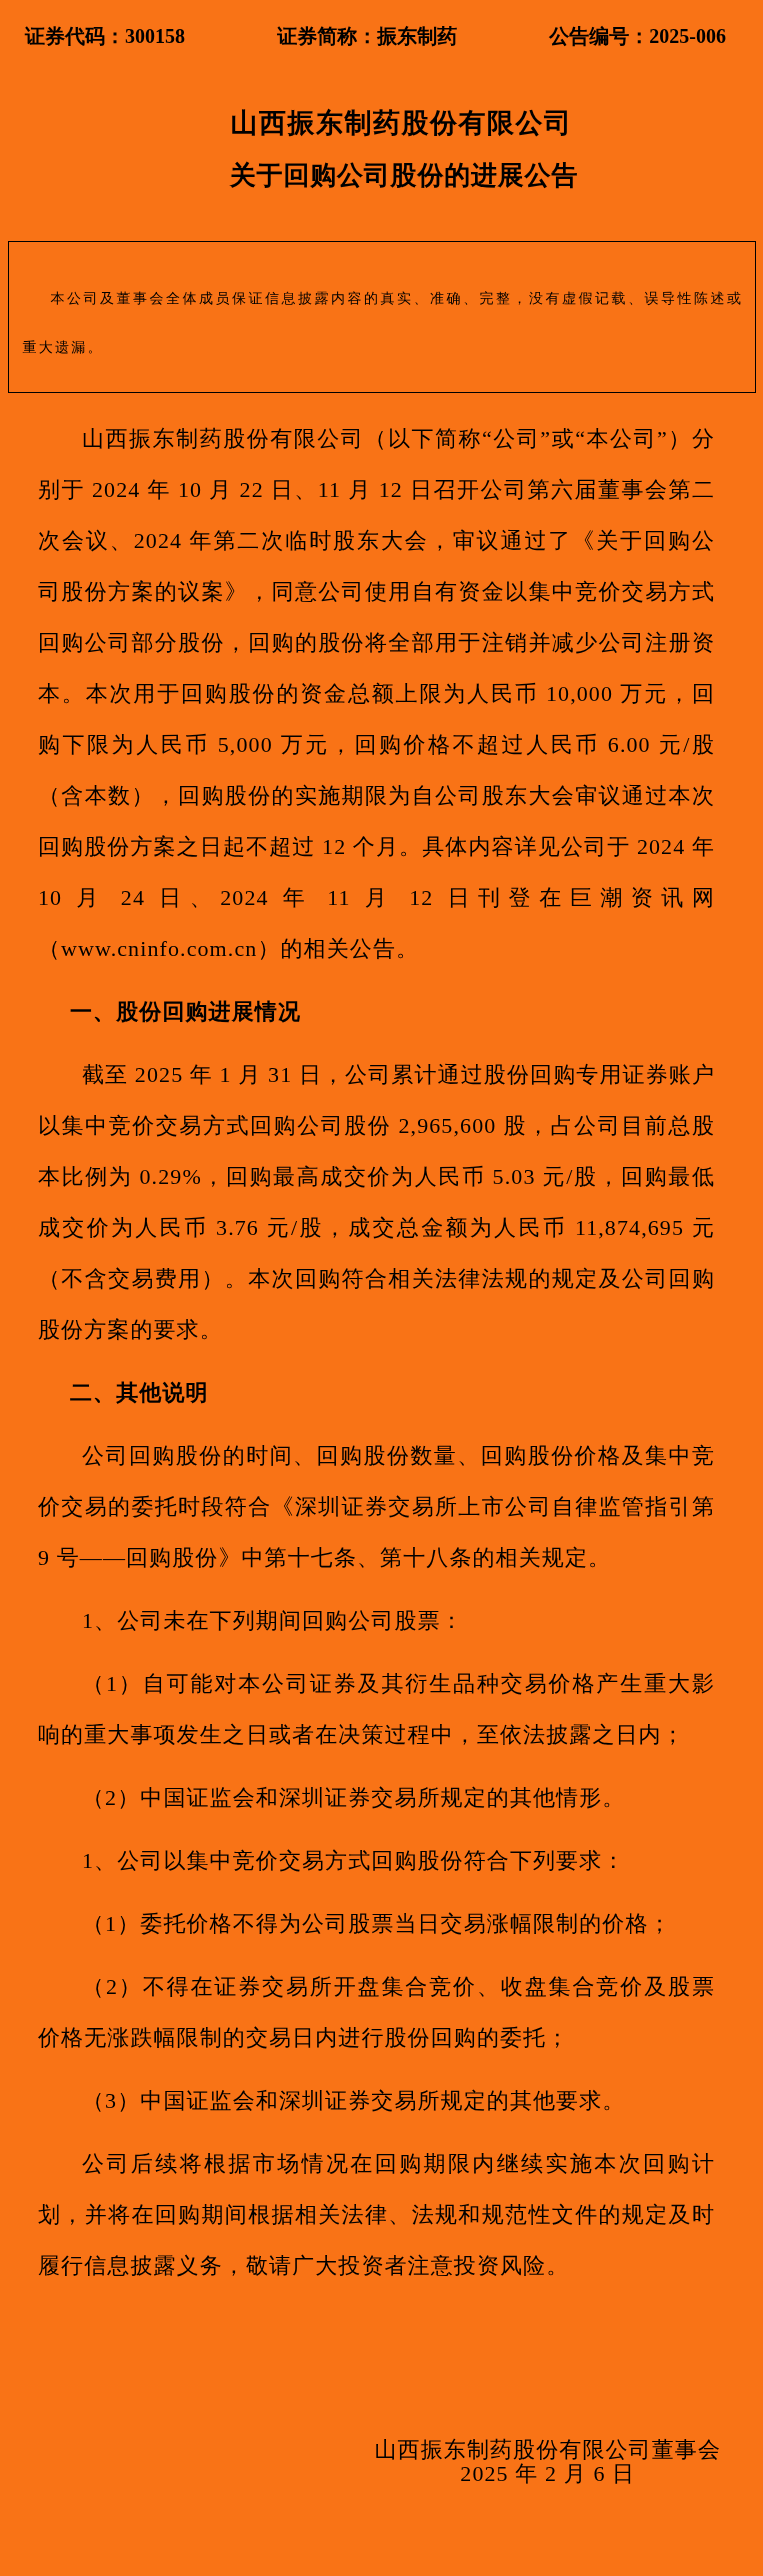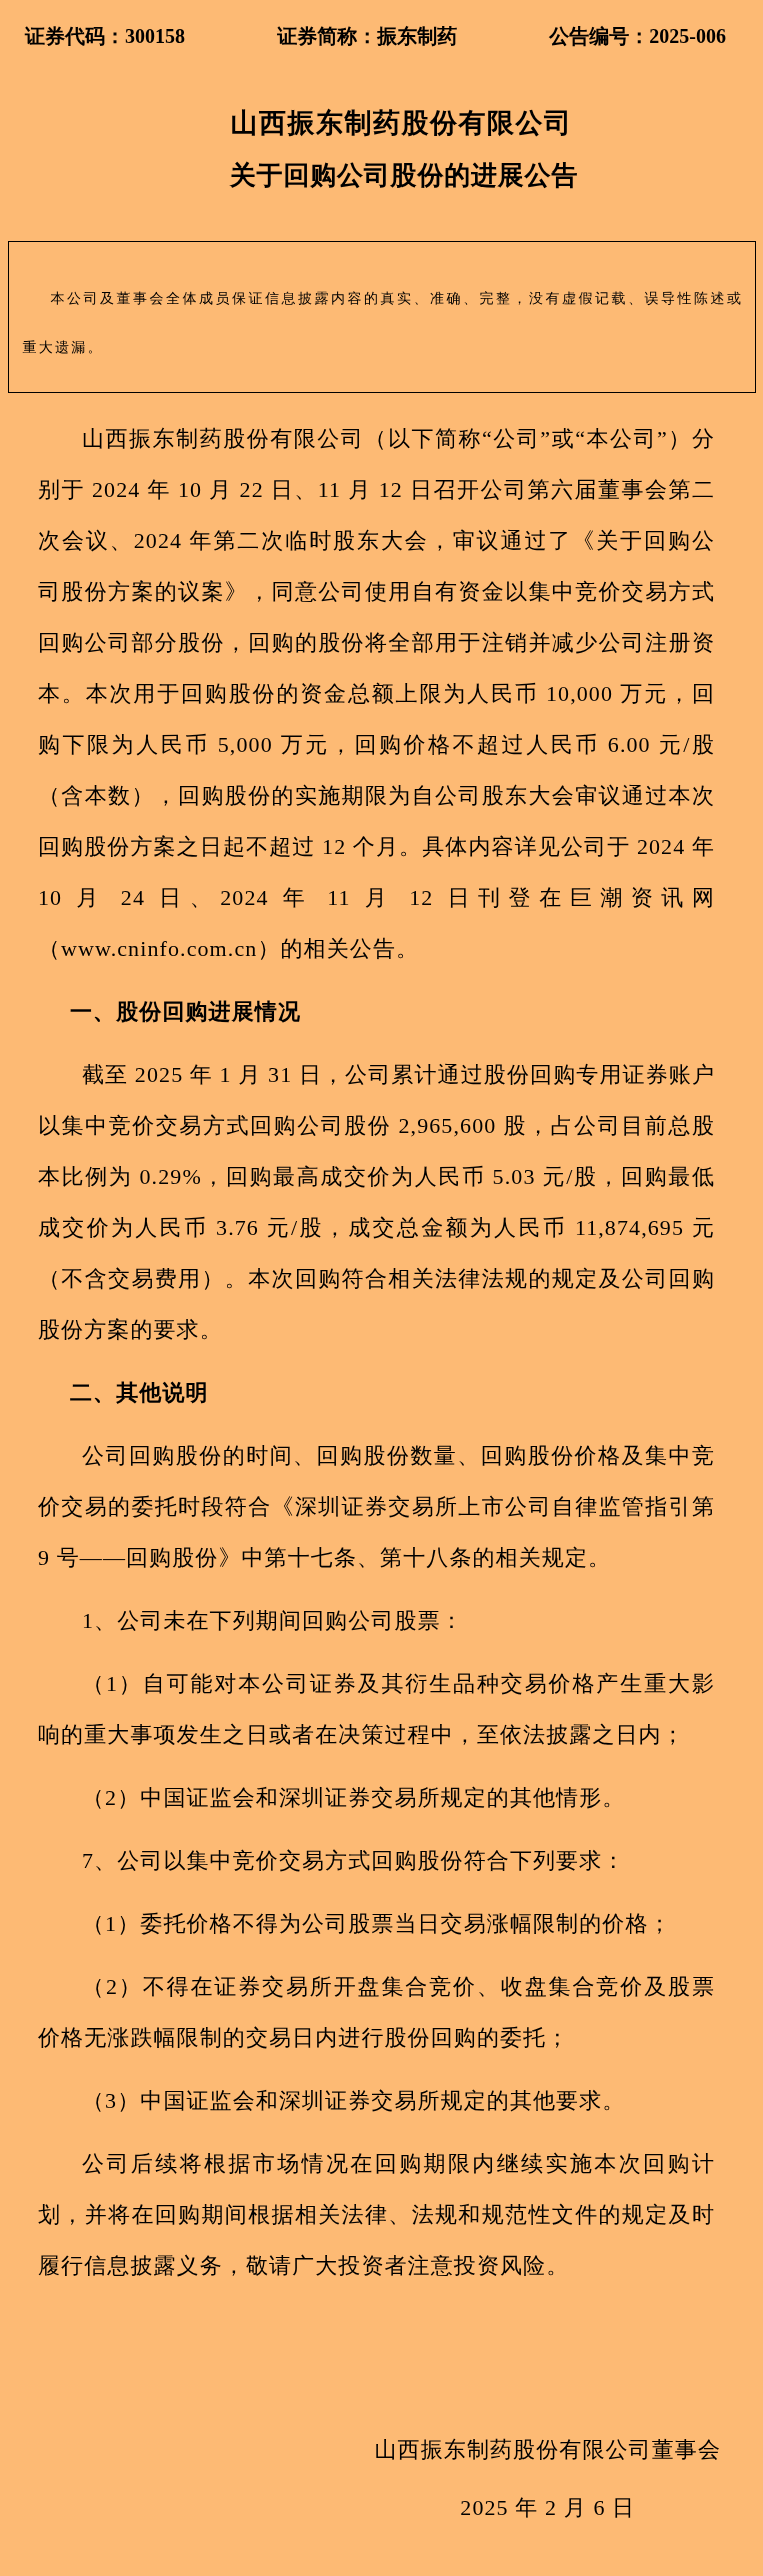--- a/index.html
+++ b/index.html
@@ -5,21 +5,21 @@
   html, body {
     margin: 0;
     padding: 0;
     background: #ffffff;
   }
   .page {
     position: relative;
     width: 764px;
     height: 2576px;
     margin: 0 auto;
-    background: #fdba74;
+    background: #f97316;
     color: #000000;
     font-family: "Liberation Serif", serif;
     overflow: hidden;
   }
   
   .doc-header {
     display: flex;
     justify-content: space-between;
     align-items: baseline;
     padding: 26px 38px 0 25px;
@@ -89,21 +89,20 @@
     right: 43px;
     font-size: 22px;
     line-height: 24.4px;
     letter-spacing: 1.1px;
     text-align: center;
   }
   .sig-company {
     white-space: nowrap;
   }
   .sig-date {
-    margin-top: 34px;
     white-space: nowrap;
   }
 </style>
 </head>
 <body>
 
 <div class="page">
 
   <div class="doc-header">
     <span>证券代码：300158</span>
@@ -120,21 +119,21 @@
 
   <div class="doc-body">
     <p class="para">山西振东制药股份有限公司（以下简称“公司”或“本公司”）分别于 2024 年 10 月 22 日、11 月 12 日召开公司第六届董事会第二次会议、2024 年第二次临时股东大会，审议通过了《关于回购公司股份方案的议案》，同意公司使用自有资金以集中竞价交易方式回购公司部分股份，回购的股份将全部用于注销并减少公司注册资本。本次用于回购股份的资金总额上限为人民币 10,000 万元，回购下限为人民币 5,000 万元，回购价格不超过人民币 6.00 元/股（含本数），回购股份的实施期限为自公司股东大会审议通过本次回购股份方案之日起不超过 12 个月。具体内容详见公司于 2024 年 10 月 24 日、2024 年 11 月 12 日刊登在巨潮资讯网（www.cninfo.com.cn）的相关公告。</p>
     <p class="heading">一、股份回购进展情况</p>
     <p class="para">截至 2025 年 1 月 31 日，公司累计通过股份回购专用证券账户以集中竞价交易方式回购公司股份 2,965,600 股，占公司目前总股本比例为 0.29%，回购最高成交价为人民币 5.03 元/股，回购最低成交价为人民币 3.76 元/股，成交总金额为人民币 11,874,695 元（不含交易费用）。本次回购符合相关法律法规的规定及公司回购股份方案的要求。</p>
     <p class="heading">二、其他说明</p>
     <p class="para">公司回购股份的时间、回购股份数量、回购股份价格及集中竞价交易的委托时段符合《深圳证券交易所上市公司自律监管指引第 9 号——回购股份》中第十七条、第十八条的相关规定。</p>
     <p class="para">1、公司未在下列期间回购公司股票：</p>
     <p class="para">（1）自可能对本公司证券及其衍生品种交易价格产生重大影响的重大事项发生之日或者在决策过程中，至依法披露之日内；</p>
     <p class="para">（2）中国证监会和深圳证券交易所规定的其他情形。</p>
-    <p class="para">7、公司以集中竞价交易方式回购股份符合下列要求：</p>
+    <p class="para">1、公司以集中竞价交易方式回购股份符合下列要求：</p>
     <p class="para">（1）委托价格不得为公司股票当日交易涨幅限制的价格；</p>
     <p class="para">（2）不得在证券交易所开盘集合竞价、收盘集合竞价及股票价格无涨跌幅限制的交易日内进行股份回购的委托；</p>
     <p class="para">（3）中国证监会和深圳证券交易所规定的其他要求。</p>
     <p class="para">公司后续将根据市场情况在回购期限内继续实施本次回购计划，并将在回购期间根据相关法律、法规和规范性文件的规定及时履行信息披露义务，敬请广大投资者注意投资风险。</p>
   </div>
 
   <div class="signature">
     <div class="sig-company">山西振东制药股份有限公司董事会</div>
     <div class="sig-date">2025 年 2 月 6 日</div>
   </div>

